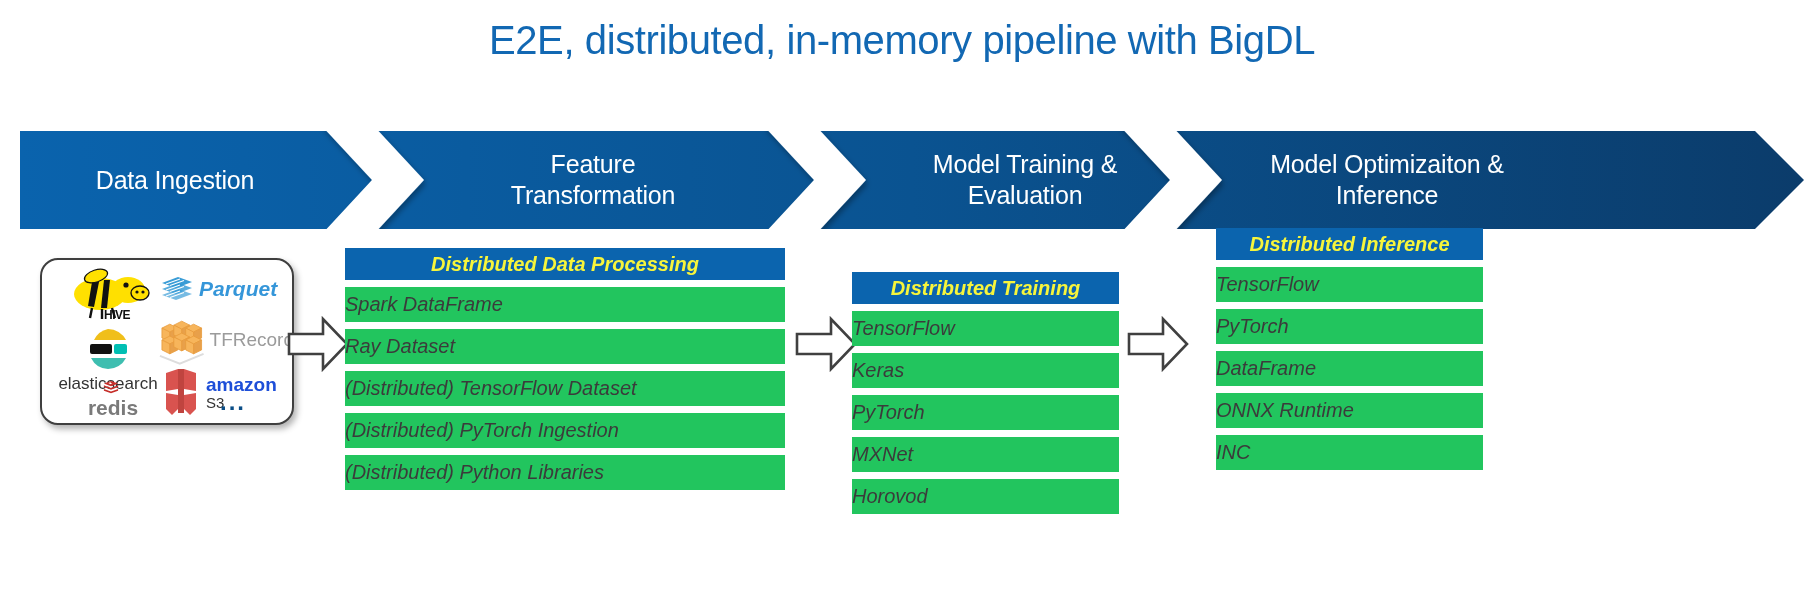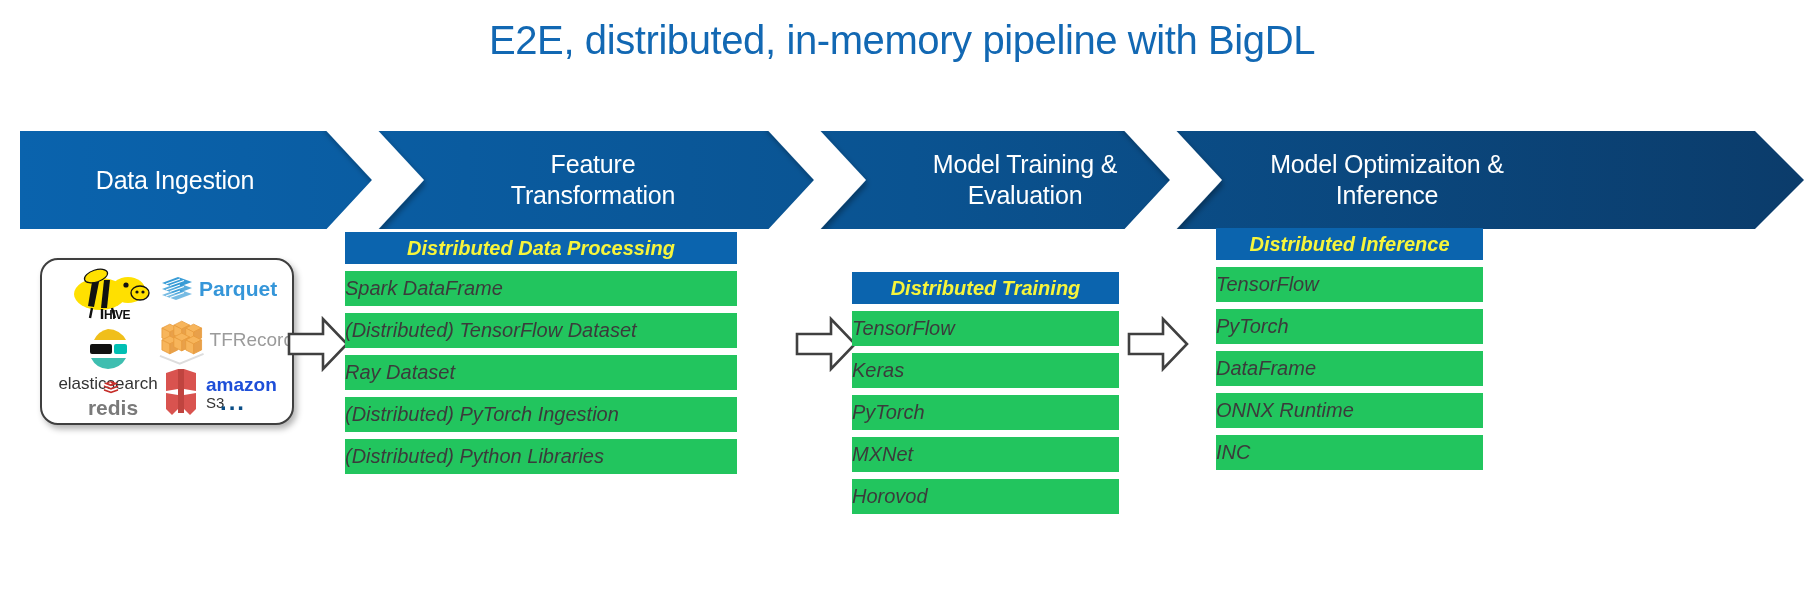--- a/index.html
+++ b/index.html
@@ -133,21 +133,21 @@
       <circle cx="77" cy="24" r="1.6" fill="#111"></circle>
       <circle cx="60" cy="17" r="2.6" fill="#111"></circle>
 
       <ellipse cx="30" cy="8" rx="12" ry="6" fill="#FFE000" stroke="#111" stroke-width="1.2" transform="rotate(-18 30 8)"></ellipse>
 
       <path d="M26,40 L24,50 M36,41 L36,51 M46,40 L49,50" stroke="#111" stroke-width="2.4" fill="none"></path>
     </svg>
     <span class="logo-txt" style="position:absolute;left:44px;bottom:-2px;font-size:12px;font-weight:bold;color:#111;letter-spacing:-0.5px;">HIVE</span>
   </div>
 
-  <div class="logo-cell" style="left:118px;top:12px;width:128px;height:34px;">
+  <div class="logo-cell" style="left:118px;top:12px;width:128px;height:34px;font-style:italic;">
     <svg width="34" height="28" viewBox="0 0 34 28">
       <g fill="#2E97D4">
         <path d="M2,8 L18,2 L32,7 L16,13Z" opacity="0.95"></path>
         <path d="M2,14 L18,8 L32,13 L16,19Z" opacity="0.8"></path>
         <path d="M2,20 L18,14 L32,19 L16,25Z" opacity="0.65"></path>
       </g>
       <g stroke="#ffffff" stroke-width="1.1">
         <path d="M6,9 L20,4 M10,10.5 L24,5.5 M6,15 L20,10 M10,16.5 L24,11.5 M6,21 L20,16 M10,22.5 L24,17.5"></path>
       </g>
     </svg>
@@ -229,25 +229,25 @@
 <svg class="bigarrow" style="left:287px;top:313px;" width="62" height="62" viewBox="0 0 62 62">
   <path d="M2,21 L36,21 L36,6 L60,31 L36,56 L36,41 L2,41Z" fill="#ffffff" stroke="#404040" stroke-width="2.6" stroke-linejoin="miter"></path>
 </svg>
 <svg class="bigarrow" style="left:795px;top:313px;" width="62" height="62" viewBox="0 0 62 62">
   <path d="M2,21 L36,21 L36,6 L60,31 L36,56 L36,41 L2,41Z" fill="#ffffff" stroke="#404040" stroke-width="2.6" stroke-linejoin="miter"></path>
 </svg>
 <svg class="bigarrow" style="left:1127px;top:313px;" width="62" height="62" viewBox="0 0 62 62">
   <path d="M2,21 L36,21 L36,6 L60,31 L36,56 L36,41 L2,41Z" fill="#ffffff" stroke="#404040" stroke-width="2.6" stroke-linejoin="miter"></path>
 </svg>
 
-<div class="ptable" style="left:345px;top:232px;width:392px;">
+<div class="ptable" style="left:345px;top:248px;width:440px;">
   <div class="thead">Distributed Data Processing</div>
   <div class="trow">Spark DataFrame</div>
+  <div class="trow">Ray Dataset</div>
   <div class="trow">(Distributed) TensorFlow Dataset</div>
-  <div class="trow">Ray Dataset</div>
   <div class="trow">(Distributed) PyTorch Ingestion</div>
   <div class="trow">(Distributed) Python Libraries</div>
 </div>
 
 <div class="ptable" style="left:852px;top:228px;width:267px;margin-top:44px;">
   <div class="thead">Distributed Training</div>
   <div class="trow">TensorFlow</div>
   <div class="trow">Keras</div>
   <div class="trow">PyTorch</div>
   <div class="trow">MXNet</div>

